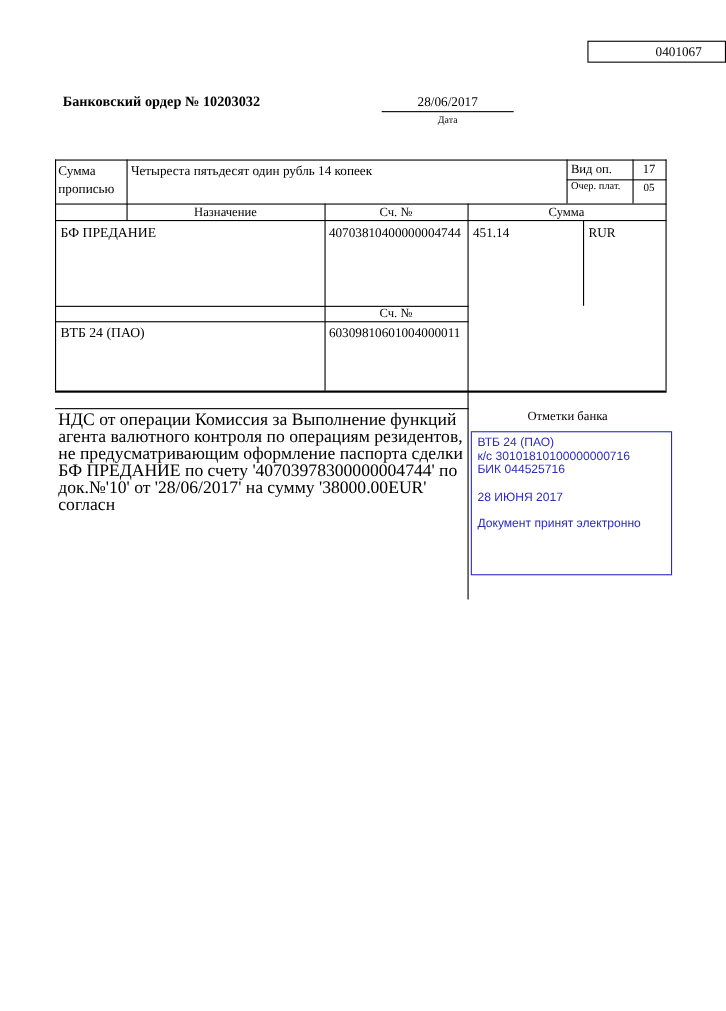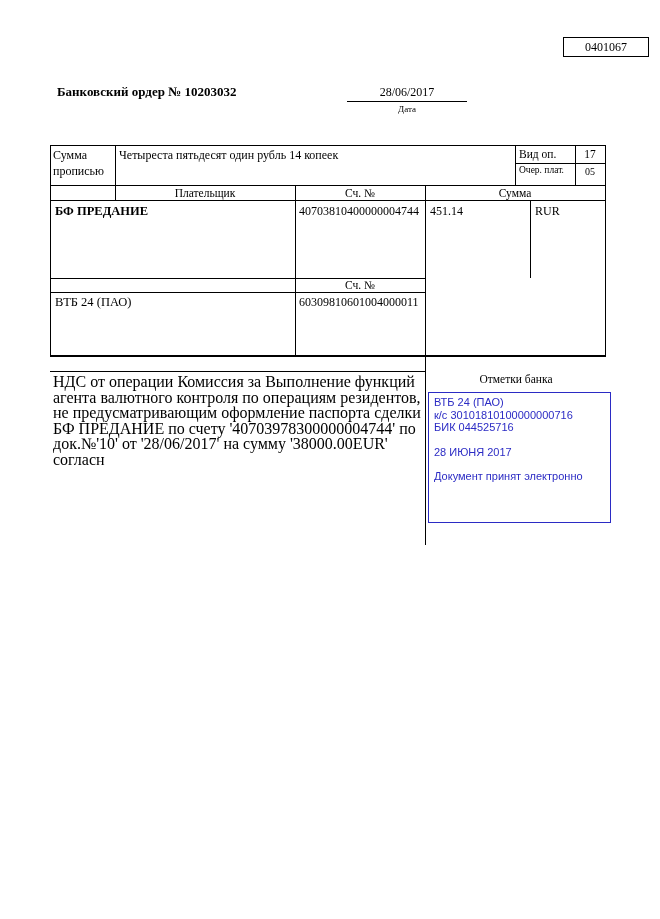--- a/index.html
+++ b/index.html
@@ -39,21 +39,21 @@
     padding: 3px 5px;
     box-sizing: border-box;
   }
   .stamp .gap { height: 12px; }
 </style>
 </head>
 <body>
 
 <div id="page">
 
-  <div class="code-box" style="left:563px; top:37px; width:84px; height:18px;">
+  <div class="code-box" style="left:534px; top:37px; width:84px; height:18px;padding-left:40px;">
     <span>0401067</span>
   </div>
 
   <div class="txt title" style="left:57px; top:84px;">Банковский ордер № 10203032</div>
 
   <div class="txt ctr" style="left:347px; top:85px; width:120px;">28/06/2017</div>
   <div class="hline" style="left:347px; top:101px; width:120px;"></div>
   <div class="txt ctr datelbl" style="left:347px; top:104px; width:120px;">Дата</div>
 
   <div class="hline" style="left:50px; top:145px; width:556px;"></div>
@@ -74,25 +74,25 @@
   <div class="vline" style="left:575px; top:145px; height:40px;"></div>
   <div class="vline" style="left:605px; top:145px; height:210px;"></div>
 
   <div class="txt wrap" style="left:53px; top:147px; width:58px; font-size:12px; line-height:1.35;">Сумма прописью</div>
   <div class="txt" style="left:119px; top:148px;">Четыреста пятьдесят один рубль 14 копеек</div>
   <div class="txt hdr" style="left:519px; top:148px;">Вид оп.</div>
   <div class="txt hdr ctr" style="left:575px; top:148px; width:30px;">17</div>
   <div class="txt smalllbl" style="left:519px; top:165px; width:50px;">Очер. плат.</div>
   <div class="txt ctr" style="left:575px; top:166px; width:30px; font-size:10px;">05</div>
 
-  <div class="txt hdr ctr" style="left:115px; top:187px; width:180px;">Плательщик</div>
+  <div class="txt hdr ctr" style="left:115px; top:187px; width:180px;">Назначение</div>
   <div class="txt hdr ctr" style="left:295px; top:187px; width:130px;">Сч. №</div>
   <div class="txt hdr ctr" style="left:425px; top:187px; width:180px;">Сумма</div>
 
-  <div class="txt" style="left:55px; top:204px; font-size:12.5px;font-weight:bold;">БФ ПРЕДАНИЕ</div>
+  <div class="txt" style="left:55px; top:204px; font-size:12.5px;">БФ ПРЕДАНИЕ</div>
   <div class="txt" style="left:299px; top:204px;">40703810400000004744</div>
   <div class="txt" style="left:430px; top:204px;">451.14</div>
   <div class="txt" style="left:535px; top:204px;">RUR</div>
 
   <div class="txt hdr ctr" style="left:295px; top:279px; width:130px;">Сч. №</div>
 
   <div class="txt" style="left:55px; top:295px; font-size:12.5px;">ВТБ 24 (ПАО)</div>
   <div class="txt" style="left:299px; top:295px;">60309810601004000011</div>
 
   <div class="txt purpose" style="left:53px; top:374px; width:368px;">НДС от операции Комиссия за Выполнение функций агента валютного контроля по операциям резидентов, не предусматривающим оформление паспорта сделки БФ ПРЕДАНИЕ по счету '40703978300000004744' по док.№'10' от '28/06/2017' на сумму '38000.00EUR' согласн</div>

